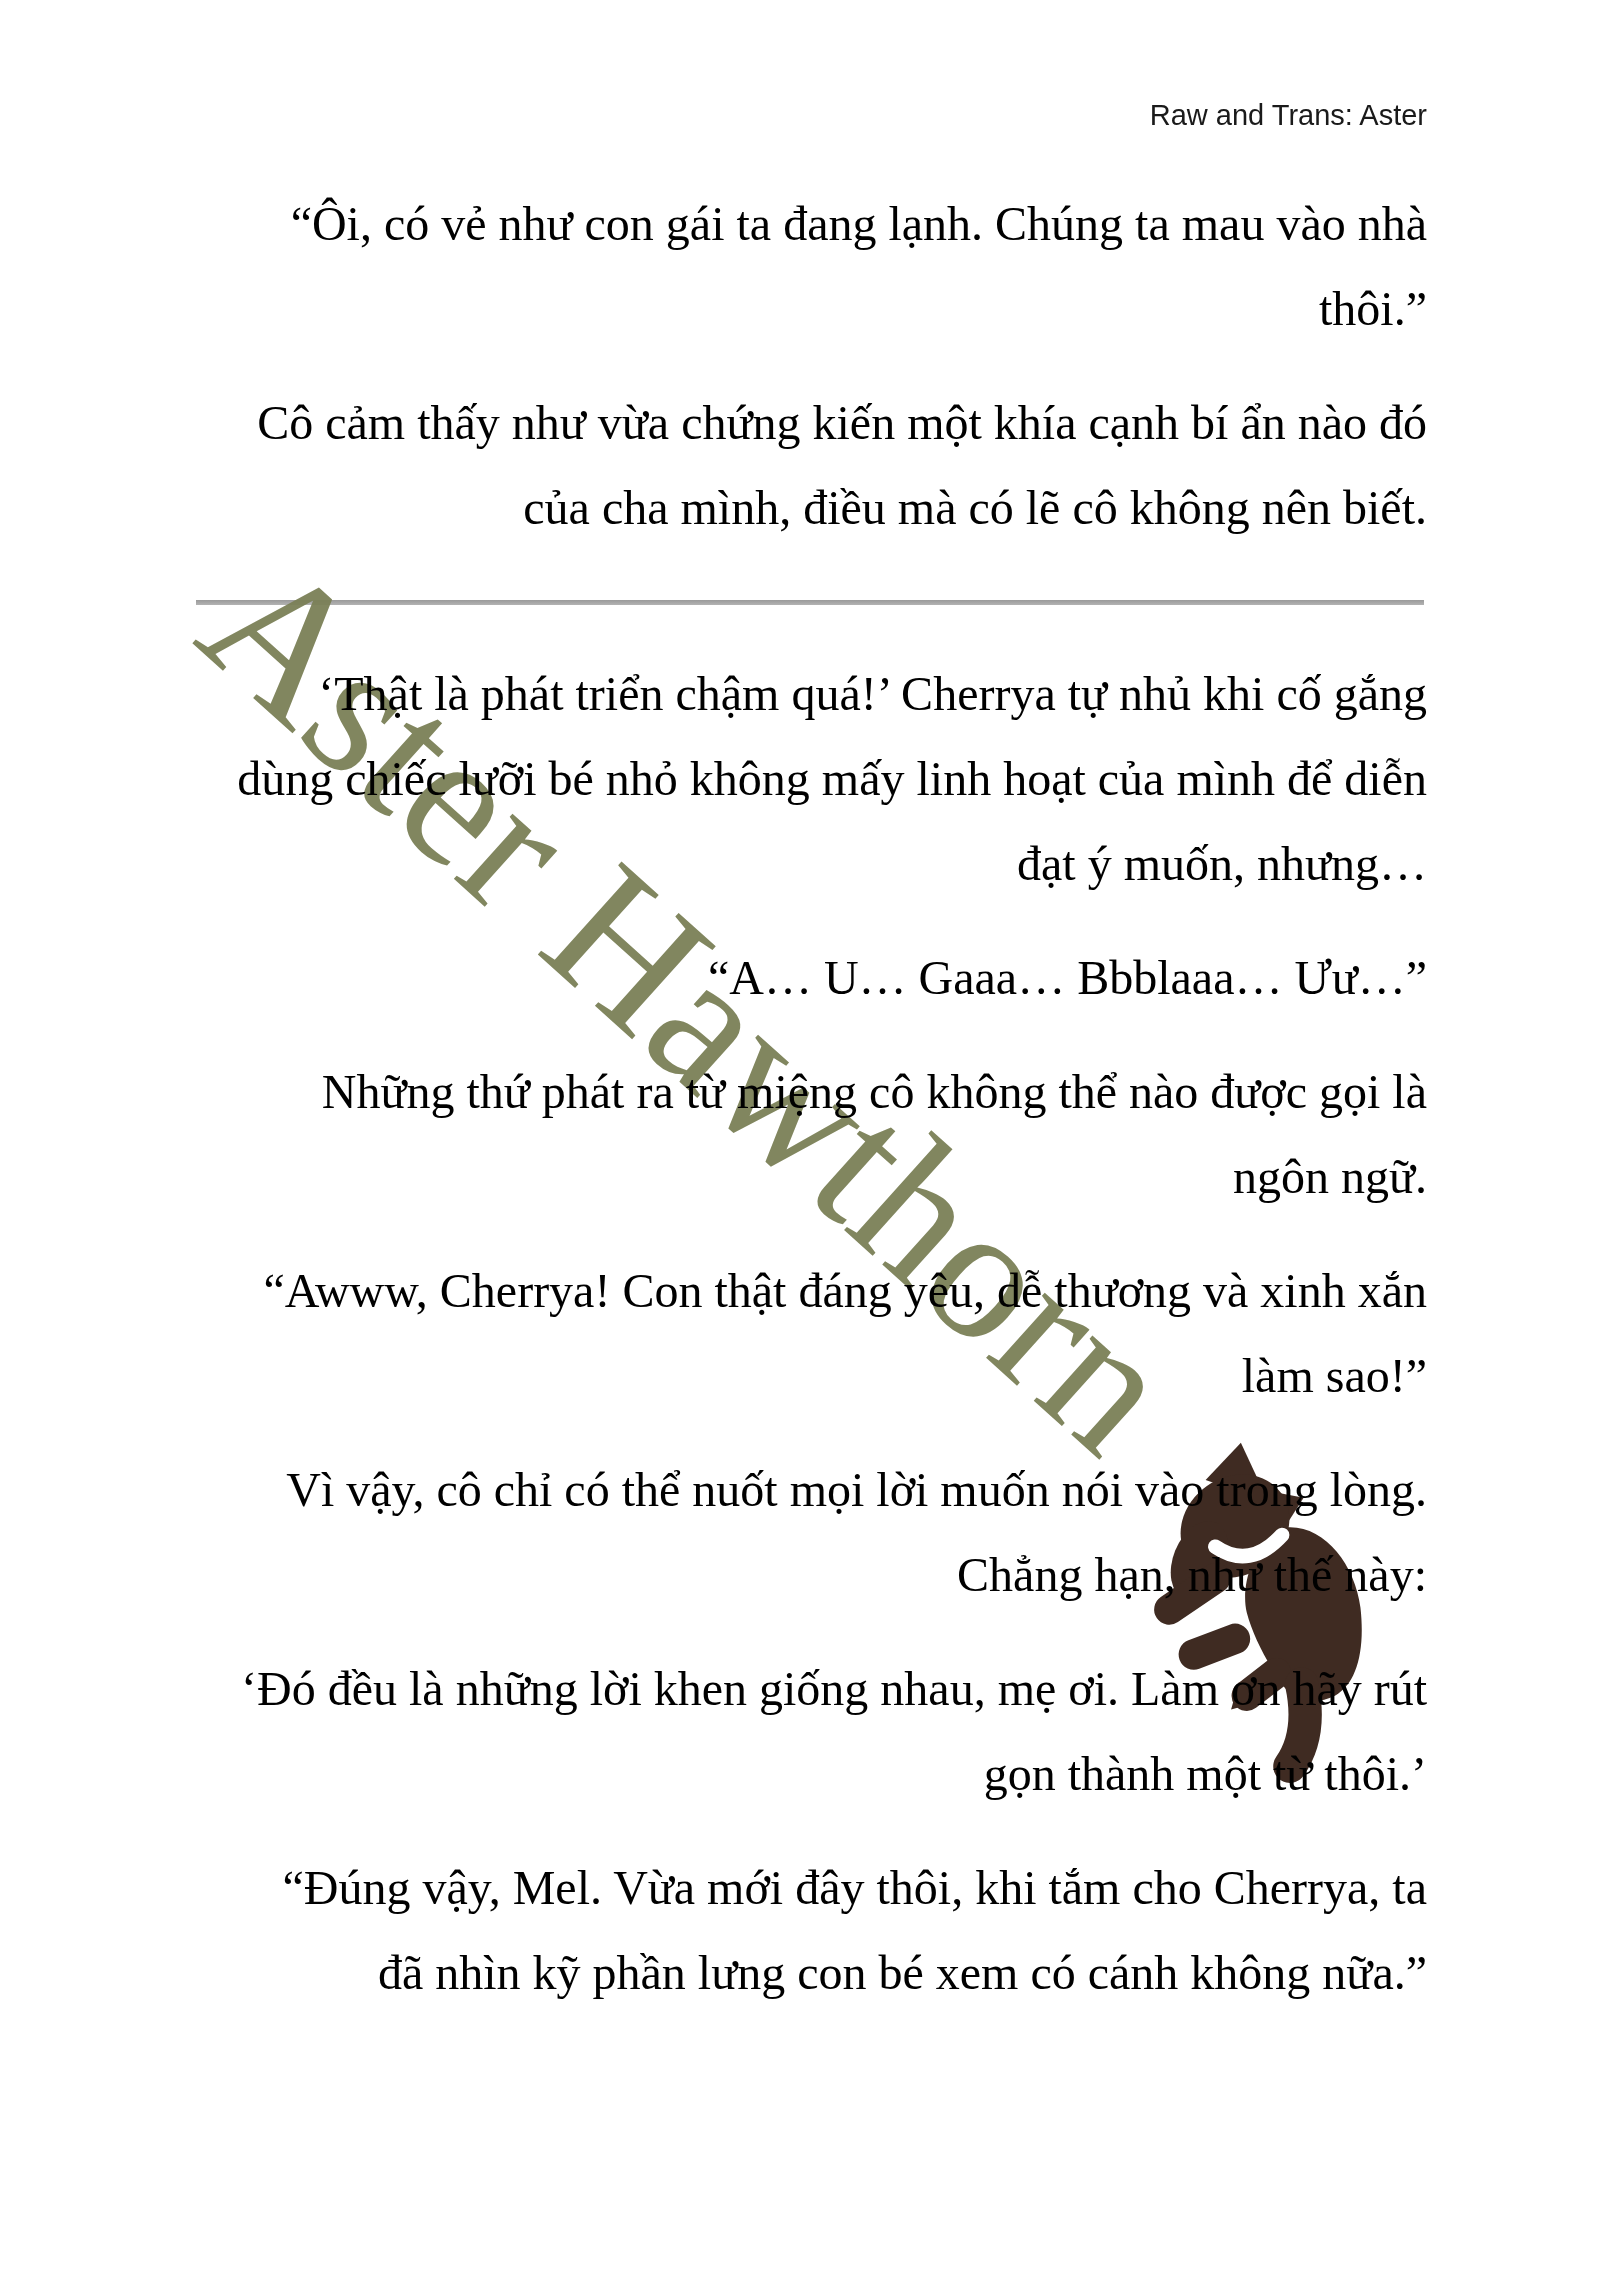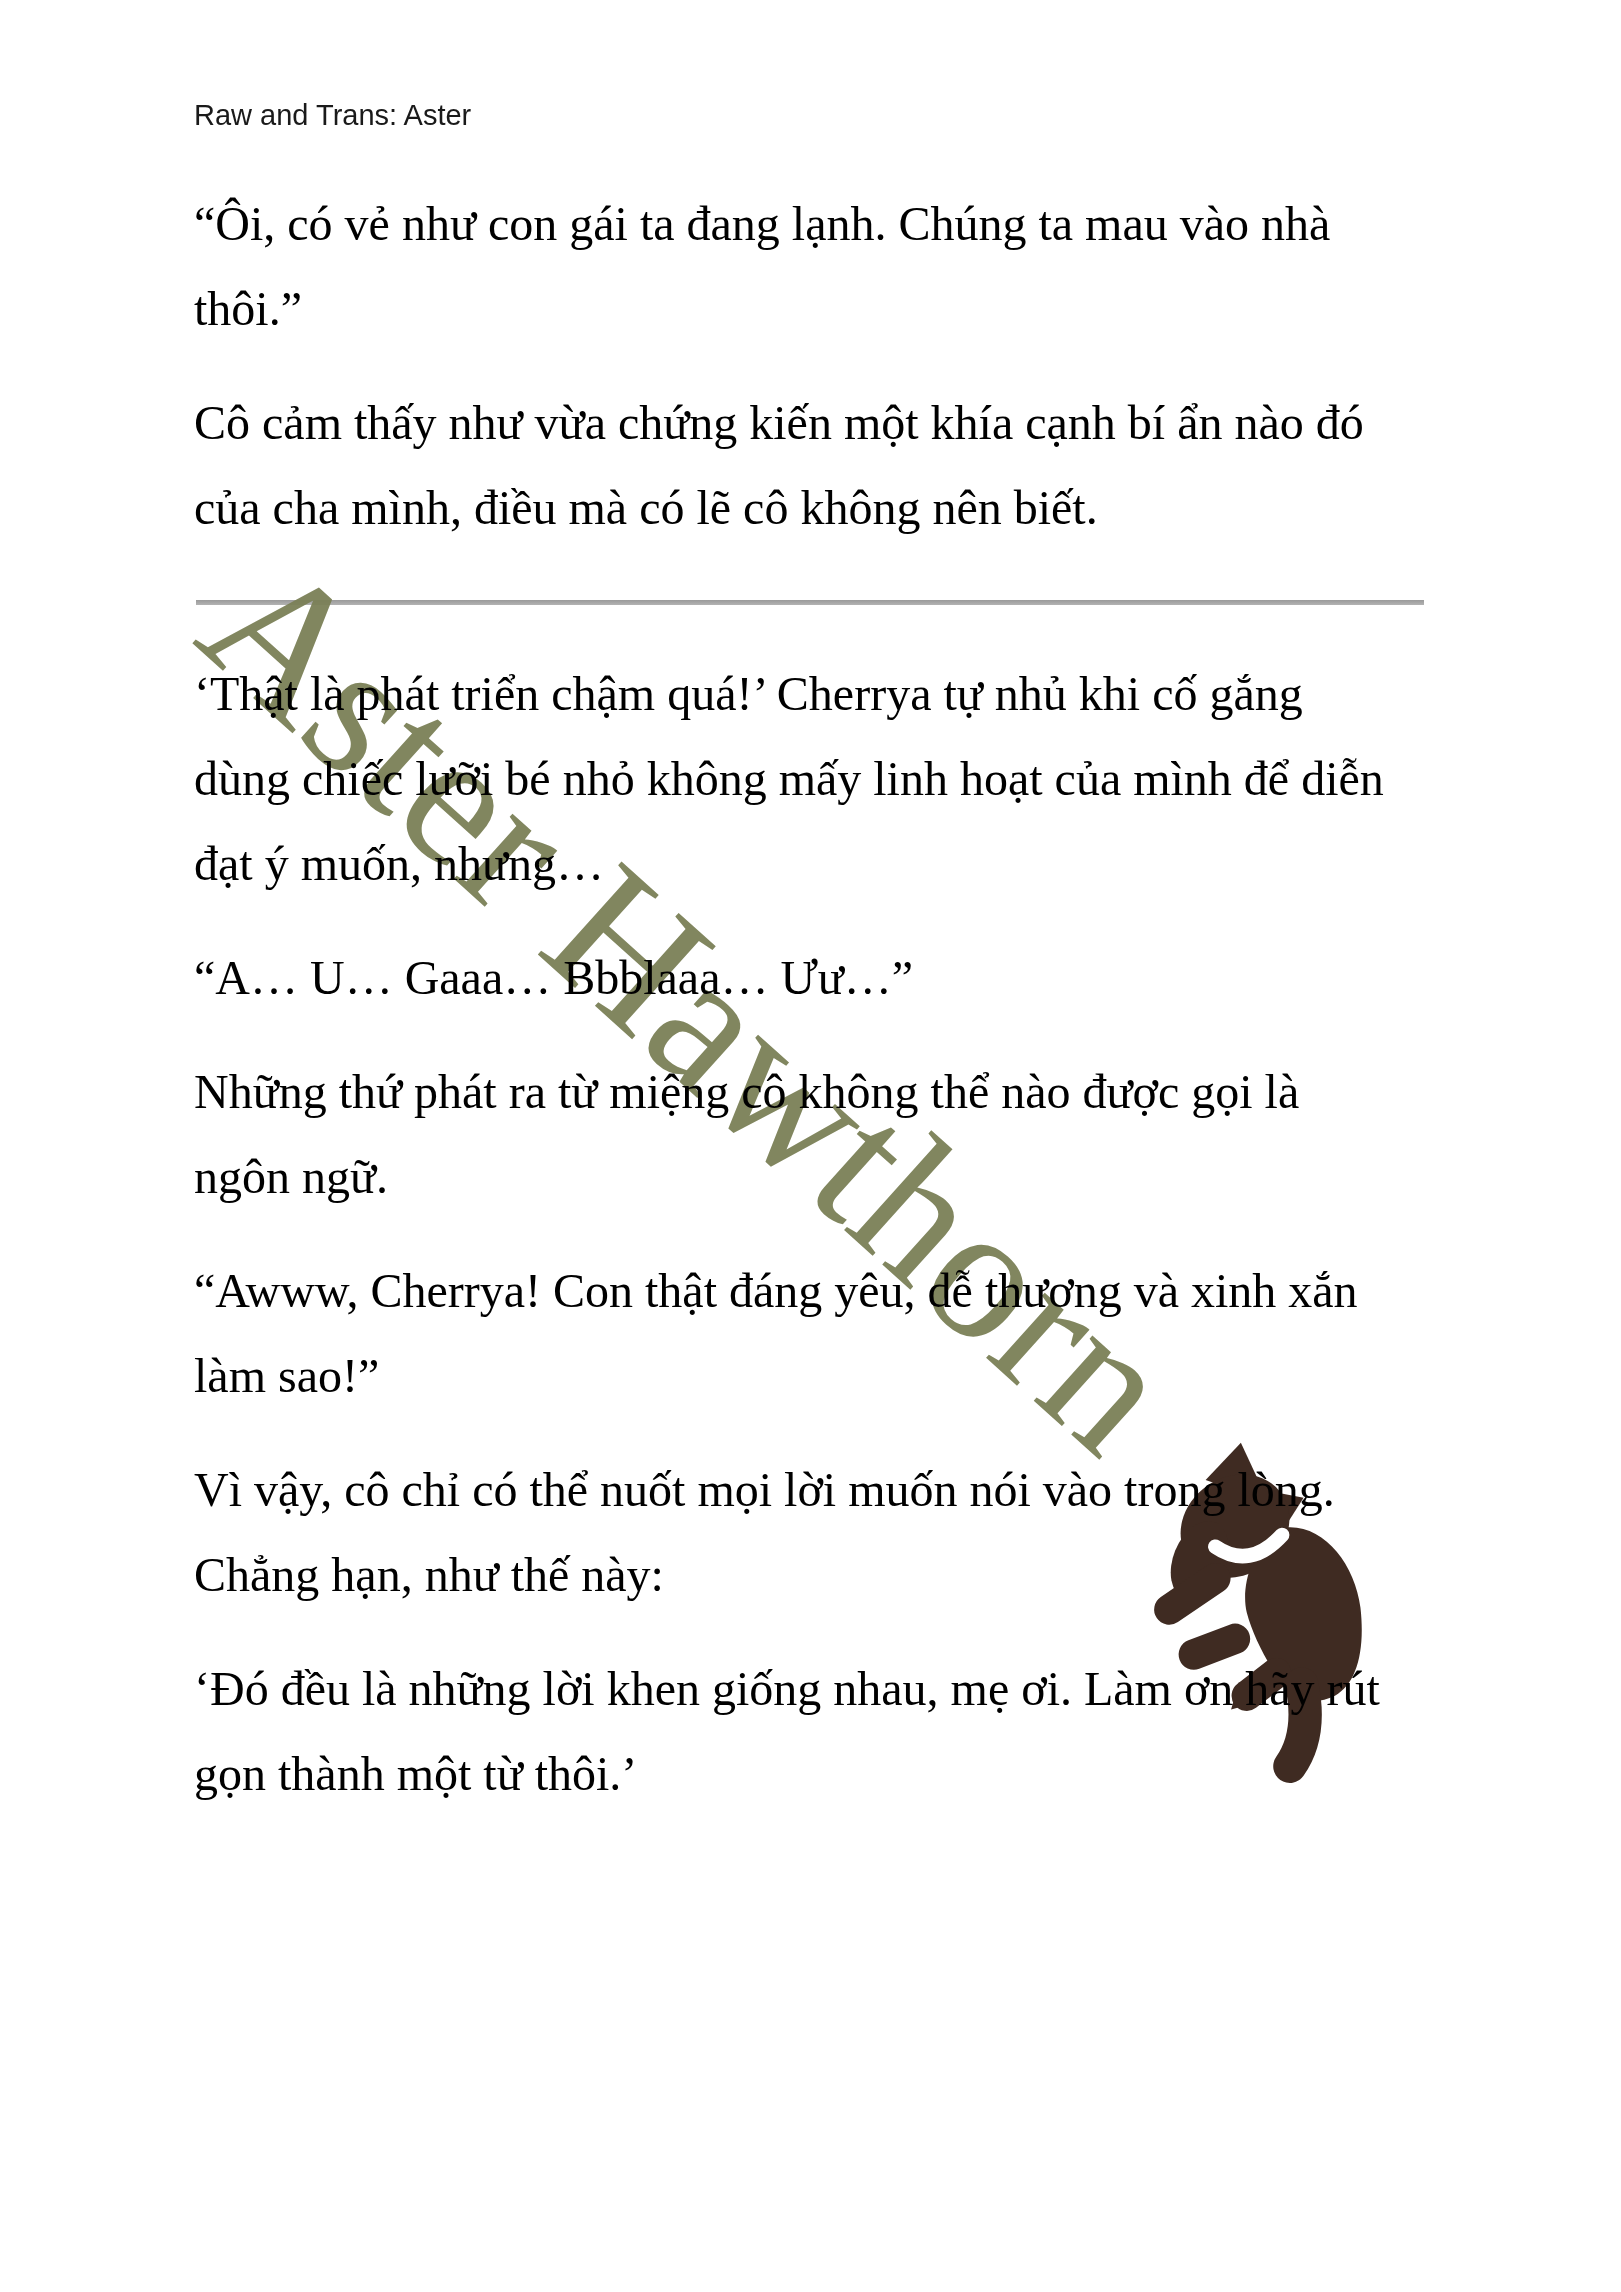--- a/index.html
+++ b/index.html
@@ -39,20 +39,21 @@
     width: 245px;
     height: 353px;
     z-index: 1;
   }
 
   .content {
     position: absolute;
     left: 194px;
     top: 0;
     width: 1233px;
+    text-align: right;
   }
 
   .header-credit {
     margin: 98px 0 0 0;
     font-family: "Liberation Sans", sans-serif;
     font-size: 29px;
     line-height: 35px;
     color: #1a1a1a;
     position: relative;
     z-index: 2;
@@ -125,15 +126,17 @@
 đạt ý muốn, nhưng…</p>
     <p class="para">“A… U… Gaaa… Bbblaaa… Ưư…”</p>
     <p class="para">Những thứ phát ra từ miệng cô không thể nào được gọi là
 ngôn ngữ.</p>
     <p class="para">“Awww, Cherrya! Con thật đáng yêu, dễ thương và xinh xắn
 làm sao!”</p>
     <p class="para">Vì vậy, cô chỉ có thể nuốt mọi lời muốn nói vào trong lòng.
 Chẳng hạn, như thế này:</p>
     <p class="para">‘Đó đều là những lời khen giống nhau, mẹ ơi. Làm ơn hãy rút
 gọn thành một từ thôi.’</p>
+    <p class="para">“Đúng vậy, Mel. Vừa mới đây thôi, khi tắm cho Cherrya, ta
+đã nhìn kỹ phần lưng con bé xem có cánh không nữa.”</p>
   </div>
 </div>
 
 
 </body></html>

